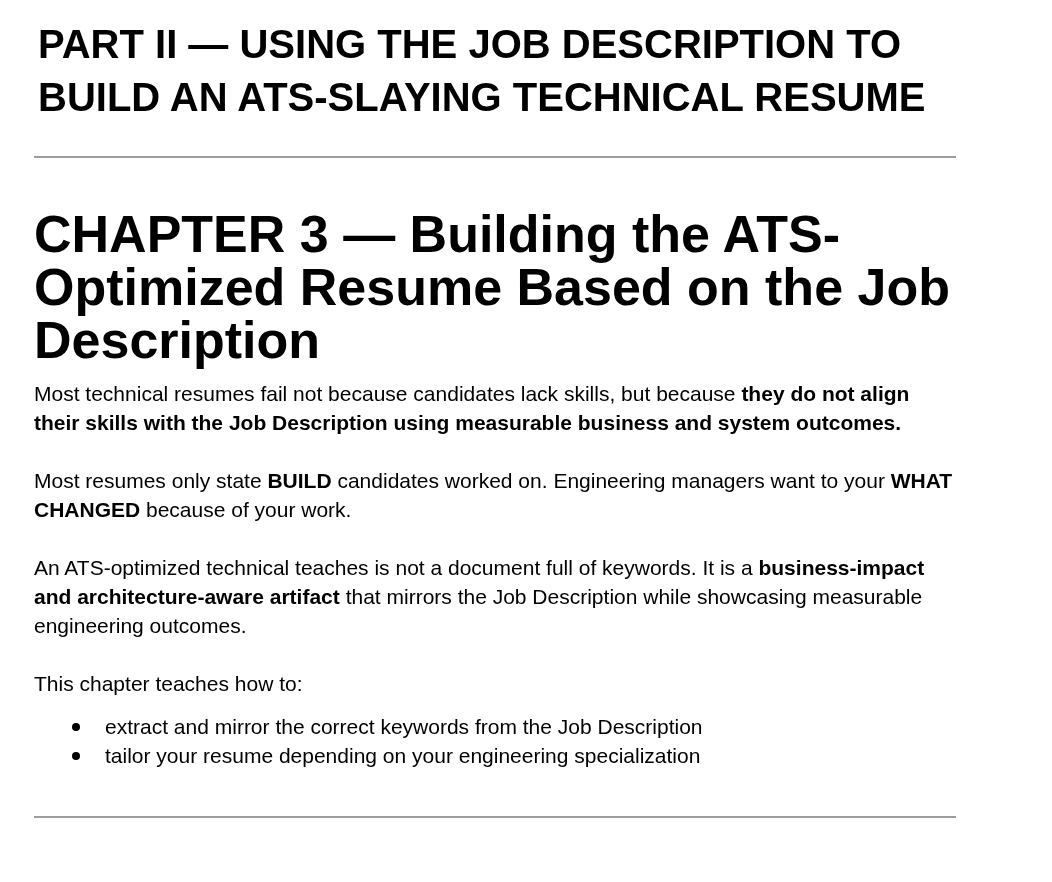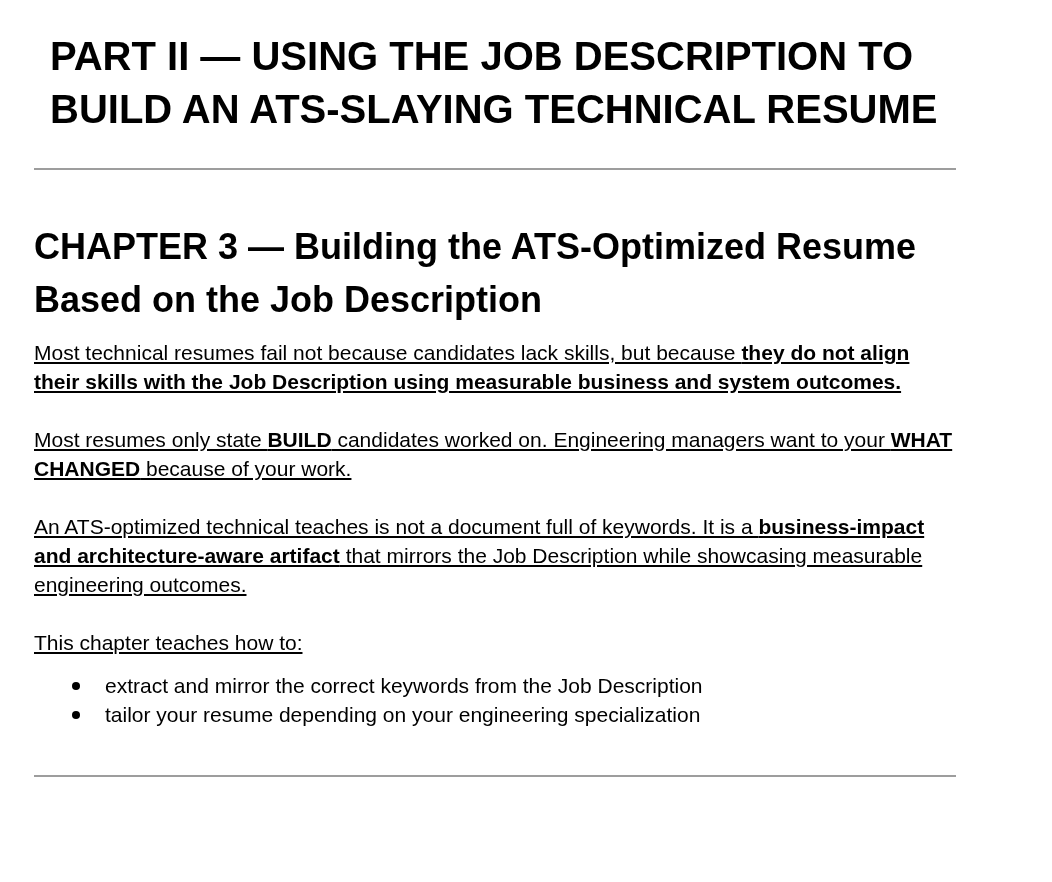--- a/index.html
+++ b/index.html
@@ -15,46 +15,45 @@
     color: #000000;
     -webkit-font-smoothing: antialiased;
   }
   .doc {
     box-sizing: border-box;
     width: 1052px;
     height: 882px;
     padding: 14px 96px 0 34px; 
   }
   h1.part-heading {
-    margin: 16px;
+    margin: 4px;
     font-size: 40px;
     line-height: 53px;
     font-weight: bold;
     letter-spacing: 0;
   }
   hr.section-divider {
     border: none;
     border-top: 2px solid #9d9d9d;
     margin: 32px 0 0 0;
     height: 0;
   }
   hr.bottom-divider {
     margin-top: 46px;
   }
   h2.chapter-heading {
     margin: 50px 0 0 0;
-    font-size: 36px;
+    font-size: 52px;
     line-height: 53px;
     font-weight: bold;
   }
   p.body-paragraph {
     margin: 29px 0 0 0;
     font-size: 21px;
     line-height: 29px;
-    text-decoration: underline;
   }
   p.first-paragraph {
     margin-top: 12px;
   }
   p.body-paragraph strong {
     font-weight: bold;
   }
   ul.objectives-list {
     list-style: none;
     margin: 14px 0 0 0;

